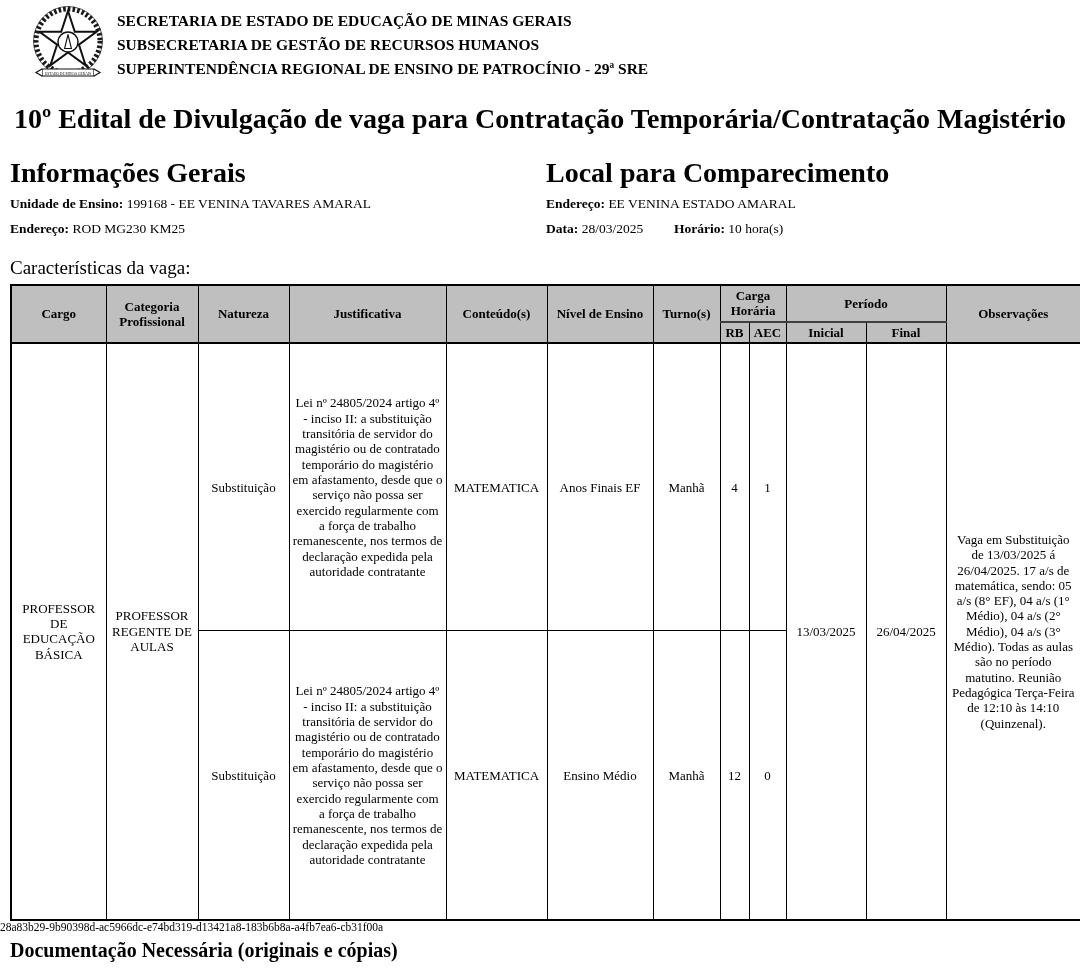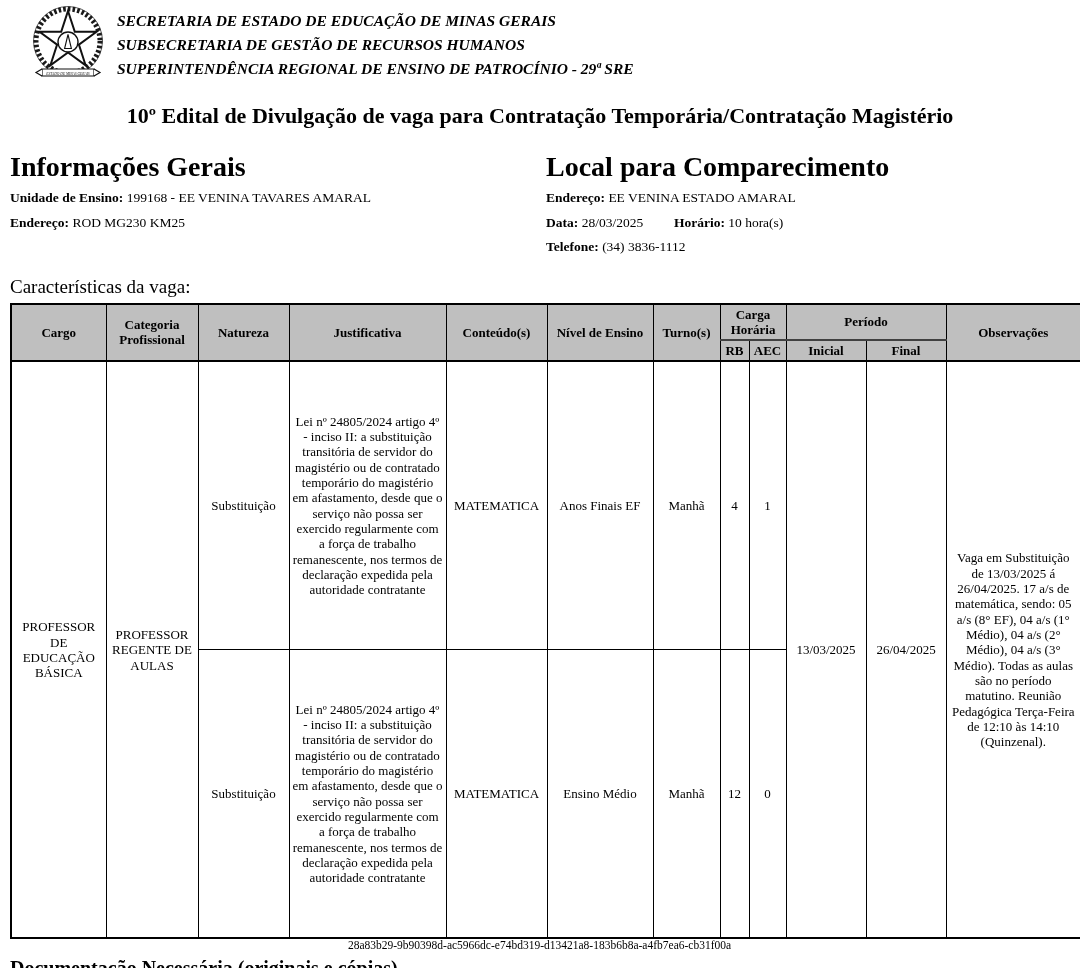--- a/index.html
+++ b/index.html
@@ -2,26 +2,26 @@
 <html><head>
 <meta charset="utf-8">
 <style>
   html,body { margin:0; padding:0; }
   body {
     width:1080px; height:968px;
     background:#ffffff; color:#000000;
     font-family:"Liberation Serif", serif;
     overflow:hidden;
   }
-  .doc-header { display:flex; align-items:center; padding:4px 0 0 28px;font-style:italic; }
+  .doc-header { display:flex; align-items:center; padding:4px 0 0 28px; }
   .logo-wrap { width:80px; height:76px; flex:0 0 auto; margin-right:9px; }
   .org-lines { padding-top:5px; }
   .org-line { font-weight:bold; font-size:15.5px; line-height:24px; white-space:nowrap; }
 
-  .doc-title { text-align:center; font-weight:bold; font-size:22px; margin-top:22px; }
+  .doc-title { text-align:center; font-weight:bold; font-size:28px; margin-top:22px; }
 
   .info-row { display:flex; margin-top:22px; padding:0 10px; }
   .info-col.left { width:536px; flex:0 0 auto; }
   .info-col.right { flex:1; }
   .info-heading { font-weight:bold; font-size:28px; margin:0 0 7px 0; }
   .field { font-size:13.5px; margin-bottom:8.5px; }
   .lbl { font-weight:bold; }
   .pair-gap { display:inline-block; width:24px; }
 
   .section-heading { font-weight:normal; font-size:19px; margin:12px 0 5px 10px; }
@@ -39,21 +39,21 @@
     word-wrap:break-word;
   }
   table.vaga thead th { background:#bfbfbf; font-weight:bold; }
   table.vaga thead tr.hdr-b th { border-top:2px solid #404040; }
   table.vaga tbody tr.row-1 td { border-top:2px solid #000; }
   tr.hdr-a { height:34px; }
   tr.hdr-b { height:21px; }
   tr.row-1 { height:288px; }
   tr.row-2 { height:289px; }
 
-  .hash-line { text-align:center; font-size:11.5px; line-height:13px; margin:0; padding-right:1px; }
+  .hash-line { text-align:left; font-size:11.5px; line-height:13px; margin:0; padding-right:1px; }
   .doc-footer-heading { font-weight:bold; font-size:20px; margin:5px 0 0 10px; }
 </style>
 </head>
 <body>
 
 <div class="doc-header">
   <div class="logo-wrap">
     <svg viewBox="0 0 80 76" width="80" height="76">
       <circle cx="40" cy="36" r="32" fill="none" stroke="#1a1a1a" stroke-width="5" stroke-dasharray="2.6 2.1"></circle>
       <circle cx="40" cy="36" r="34.5" fill="none" stroke="#1a1a1a" stroke-width="0.7"></circle>
@@ -91,24 +91,20 @@
     <div class="field">
       <span class="lbl">Endereço:</span>
       <span>EE VENINA ESTADO AMARAL</span>
     </div>
     <div class="field">
       <span class="lbl">Data:</span>
       <span>28/03/2025</span>
       <span class="pair-gap"></span>
       <span class="lbl">Horário:</span>
       <span>10 hora(s)</span>
-    </div>
-    <div class="field">
-      <span class="lbl">Telefone:</span>
-      <span>(34) 3836-1112</span>
     </div>
   </div>
 </div>
 
 <div class="section-heading">Características da vaga:</div>
 
 <table class="vaga">
   <colgroup>
     <col style="width:95px">
       <col style="width:92px">

